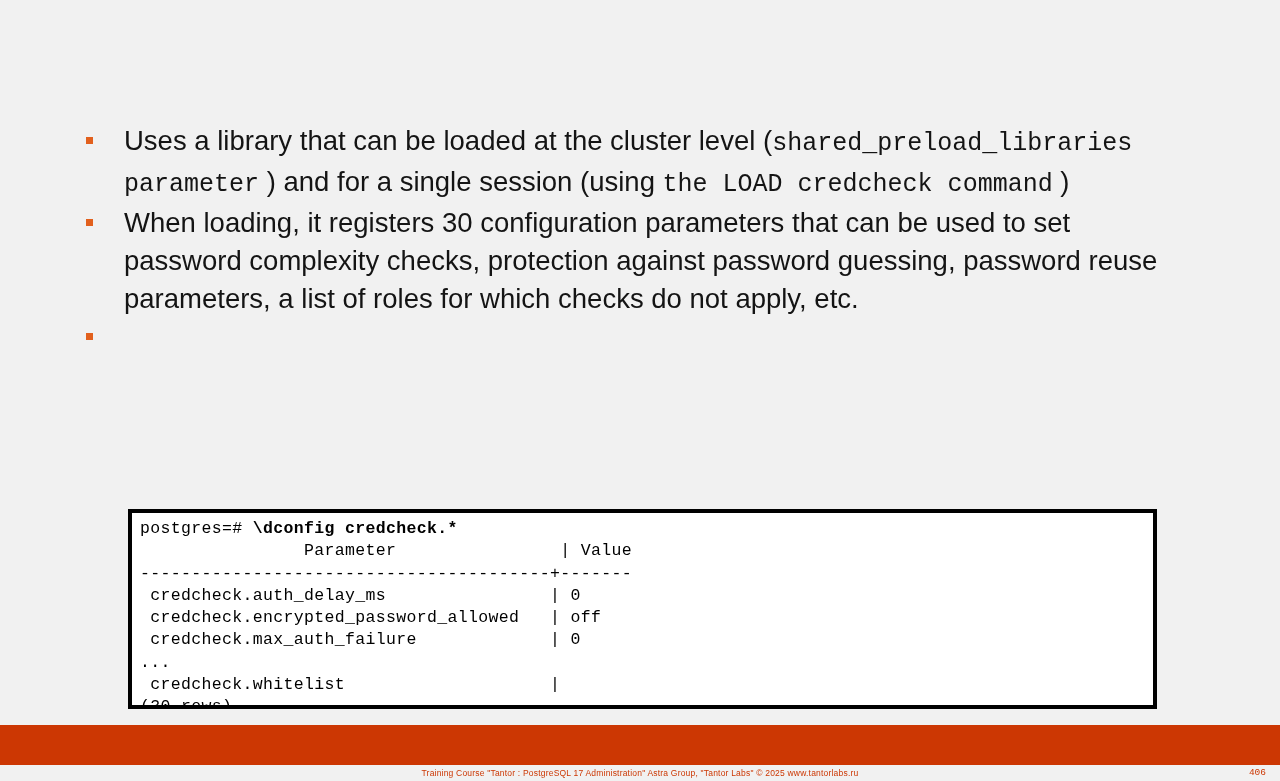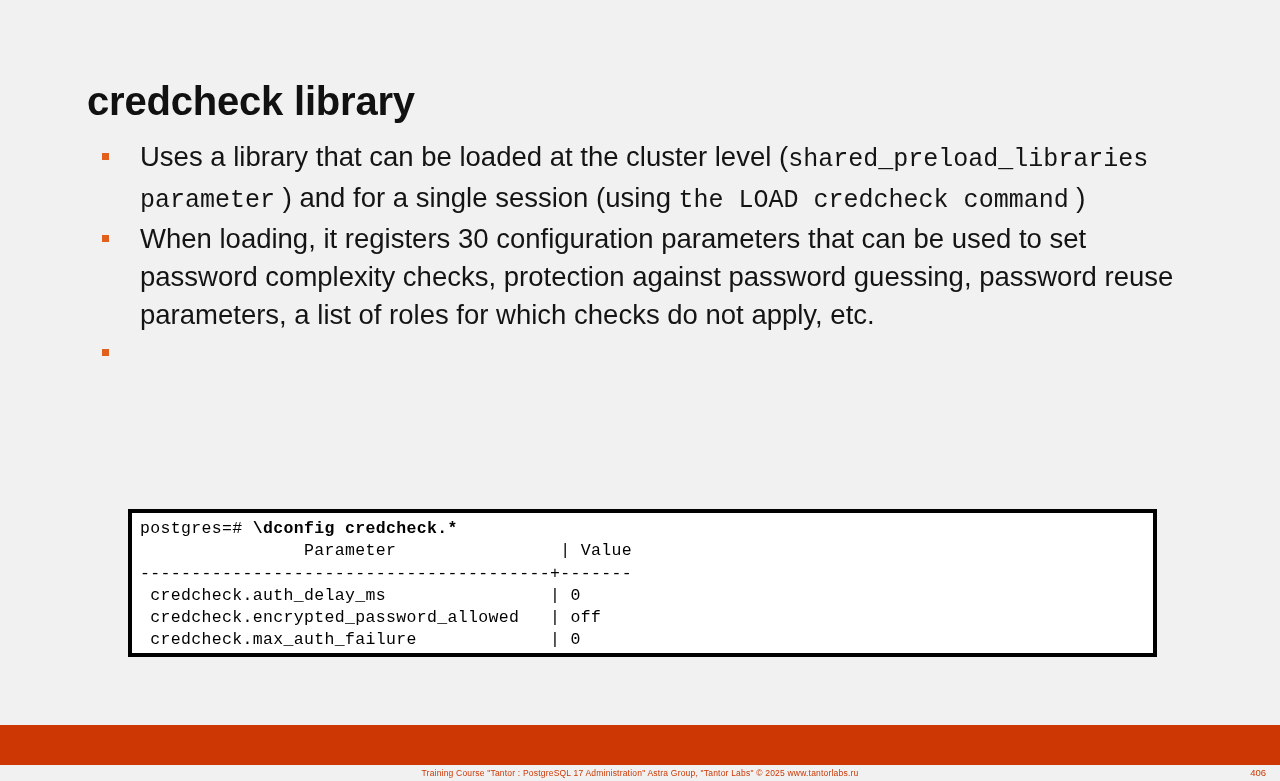--- a/index.html
+++ b/index.html
@@ -27,21 +27,21 @@
     font-weight: bold;
     color: #111111;
     letter-spacing: -0.2px;
     line-height: 1.1;
   }
   .bullet-list {
     position: absolute;
     left: 84px;
     top: 122px;
     width: 1110px;
-    margin: 16px;
+    margin: 0;
     padding: 0;
     list-style: none;
   }
   .bullet-item {
     position: relative;
     padding-left: 40px;
     font-size: 27.5px;
     line-height: 38px;
     color: #141414;
     margin: 0 0 0 0;
@@ -57,21 +57,21 @@
   .mono {
     font-family: "Liberation Mono", monospace;
     font-size: 25px;
     letter-spacing: 0px;
   }
   .code-block {
     position: absolute;
     left: 128px;
     top: 509px;
     width: 1029px;
-    height: 148px;
+    height: 200px;
     border: 4px solid #000000;
     background: #ffffff;
     box-sizing: border-box;
     overflow: hidden;
   }
   .code-inner {
     font-family: "Liberation Mono", monospace;
     font-size: 16.5px;
     line-height: 22.3px;
     color: #000000;
@@ -103,28 +103,28 @@
     line-height: 16px;
     letter-spacing: 0.2px;
   }
   .page-number {
     position: absolute;
     right: 14px;
     top: 765px;
     font-size: 9.5px;
     color: #cc3703;
     line-height: 16px;
+    font-family: Liberation Mono, monospace;
   }
 </style>
 </head>
 <body>
 
 <div class="slide">
 
-  <h1 class="slide-title">credcheck library</h1>
 
   <ul class="bullet-list">
     <li class="bullet-item">
       <span class="bullet-marker"></span>
       <span class="bullet-text"><span>Uses a library that can be loaded at the cluster level (</span><span class="mono">shared_preload_libraries parameter</span><span> ) and for a single session (using </span><span class="mono">the LOAD credcheck command</span><span> )</span></span>
     </li>
     <li class="bullet-item">
       <span class="bullet-marker"></span>
       <span class="bullet-text"><span>When loading, it registers 30 configuration parameters that can be used to set password complexity checks, protection against password guessing, password reuse parameters, a list of roles for which checks do not apply, etc.</span></span>
     </li>

